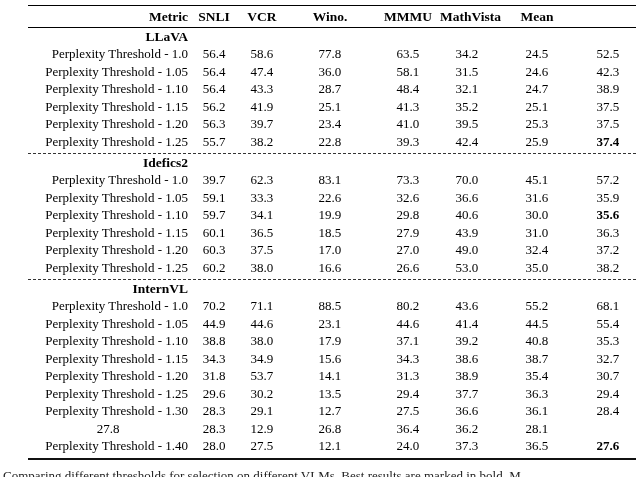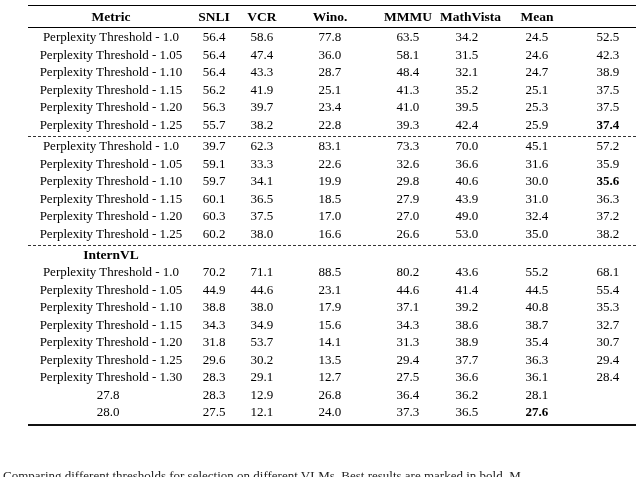--- a/index.html
+++ b/index.html
@@ -19,21 +19,21 @@
   }
 
   .header-row {
     border-bottom:1.6px solid #000;
     height:22px;
     font-weight:bold;
     font-size:13.5px;
   }
 
   .cell { text-align:center; white-space:nowrap; font-size:13px; line-height:1; }
-  .cell.metric { text-align:center; padding-left:6px; }
+  .cell.metric { text-align:right; padding-left:6px; }
   .header-row .cell { font-size:13.5px; font-weight:bold; }
 
   .section { padding-bottom:3px; }
   .section + .section { border-top:1.2px dashed #333; }
 
   .label-row { height:17px; }
   .label-row .model-label { font-weight:bold; font-size:13.5px; }
 
   .data-row { height:17.5px; }
   .cell.num.bold { font-weight:bold; }
@@ -52,20 +52,23 @@
         <div class="cell metric">Metric</div>
         <div class="cell">SNLI</div>
         <div class="cell">VCR</div>
         <div class="cell">Wino.</div>
         <div class="cell">MMMU</div>
         <div class="cell">MathVista</div>
         <div class="cell">Mean</div>
       </div>
     <div>
         <div class="section">
+          <div class="row label-row">
+            <div class="cell metric model-label">LLaVA</div>
+          </div>
           <div class="row data-row">
             <div class="cell metric">Perplexity Threshold - 1.0</div>
             <div class="cell num">56.4</div>
             <div class="cell num">58.6</div>
             <div class="cell num">77.8</div>
             <div class="cell num">63.5</div>
             <div class="cell num">34.2</div>
             <div class="cell num">24.5</div>
             <div class="cell num">52.5</div>
           </div>
@@ -114,20 +117,23 @@
             <div class="cell num">55.7</div>
             <div class="cell num">38.2</div>
             <div class="cell num">22.8</div>
             <div class="cell num">39.3</div>
             <div class="cell num">42.4</div>
             <div class="cell num">25.9</div>
             <div class="cell num bold">37.4</div>
           </div>
         </div>
         <div class="section">
+          <div class="row label-row">
+            <div class="cell metric model-label">Idefics2</div>
+          </div>
           <div class="row data-row">
             <div class="cell metric">Perplexity Threshold - 1.0</div>
             <div class="cell num">39.7</div>
             <div class="cell num">62.3</div>
             <div class="cell num">83.1</div>
             <div class="cell num">73.3</div>
             <div class="cell num">70.0</div>
             <div class="cell num">45.1</div>
             <div class="cell num">57.2</div>
           </div>
@@ -259,20 +265,21 @@
           <div class="row data-row">
             <div class="cell num">27.8</div>
             <div class="cell num">28.3</div>
             <div class="cell num">12.9</div>
             <div class="cell num">26.8</div>
             <div class="cell num">36.4</div>
             <div class="cell num">36.2</div>
             <div class="cell num">28.1</div>
           </div>
           <div class="row data-row">
+            <div class="cell metric">Perplexity Threshold - 1.40</div>
             <div class="cell num">28.0</div>
             <div class="cell num">27.5</div>
             <div class="cell num">12.1</div>
             <div class="cell num">24.0</div>
             <div class="cell num">37.3</div>
             <div class="cell num">36.5</div>
             <div class="cell num bold">27.6</div>
           </div>
         </div>
       </div>

